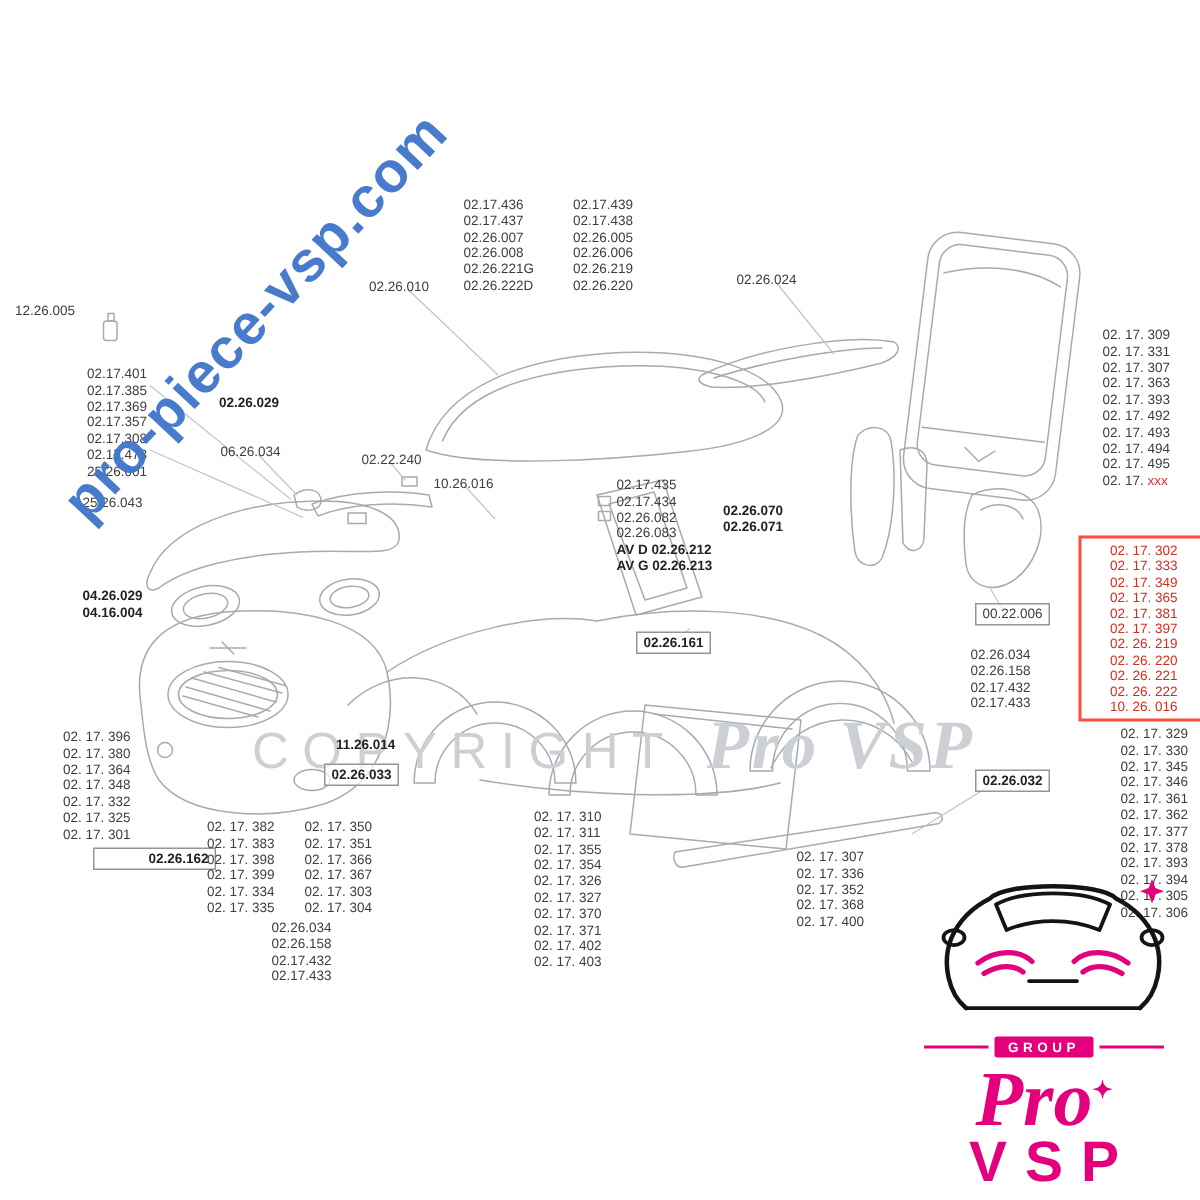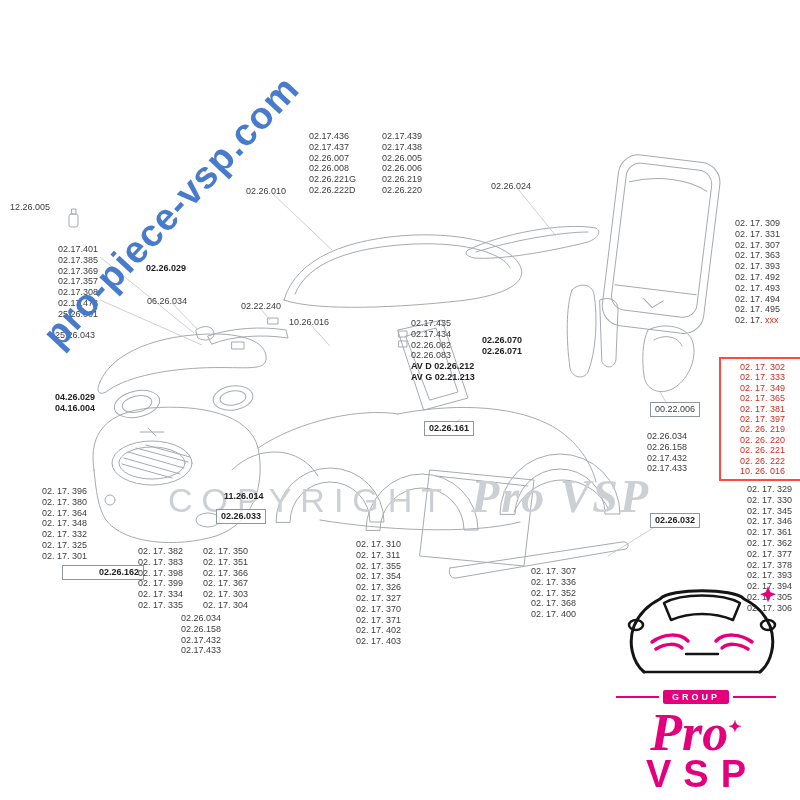--- a/index.html
+++ b/index.html
@@ -210,21 +210,21 @@
       <div class="label-group bold" style="left: 55px; top: 392px;">
         <div>04.26.029</div>
         <div>04.16.004</div>
       </div>
       <div class="label-group" style="left: 411px; top: 318px;">
         <div>02.17.435</div>
         <div>02.17.434</div>
         <div>02.26.082</div>
         <div>02.26.083</div>
         <div class="line-bold">AV D 02.26.212</div>
-        <div class="line-bold">AV G 02.21.213</div>
+        <div class="line-bold">AV G 02.26.213</div>
       </div>
       <div class="label-group bold" style="left: 482px; top: 324px; margin-top: 11px;">
         <div>02.26.070</div>
         <div>02.26.071</div>
       </div>
       <div class="label-group bold boxed" style="left: 424px; top: 421px;">
         <div>02.26.161</div>
       </div>
       <div class="label-group boxed" style="left: 650px; top: 402px;">
         <div>00.22.006</div>

